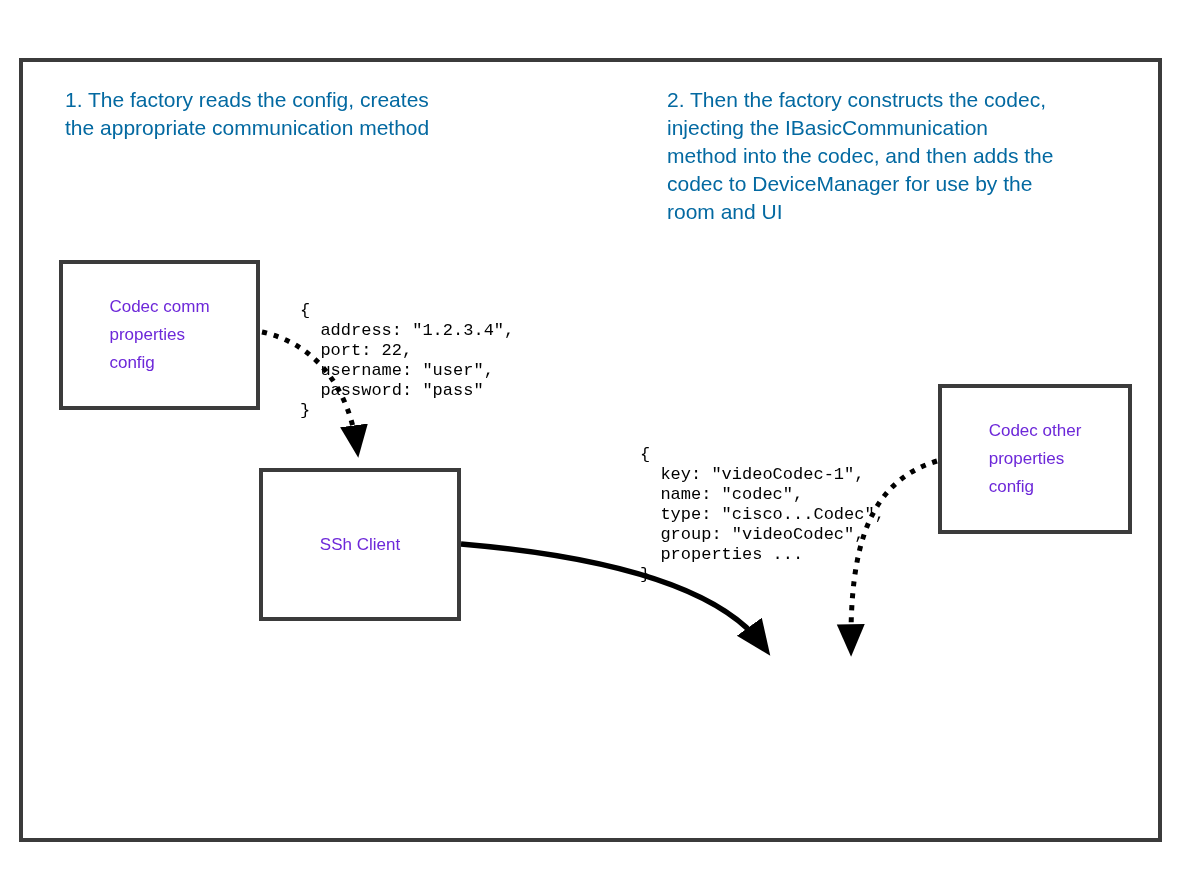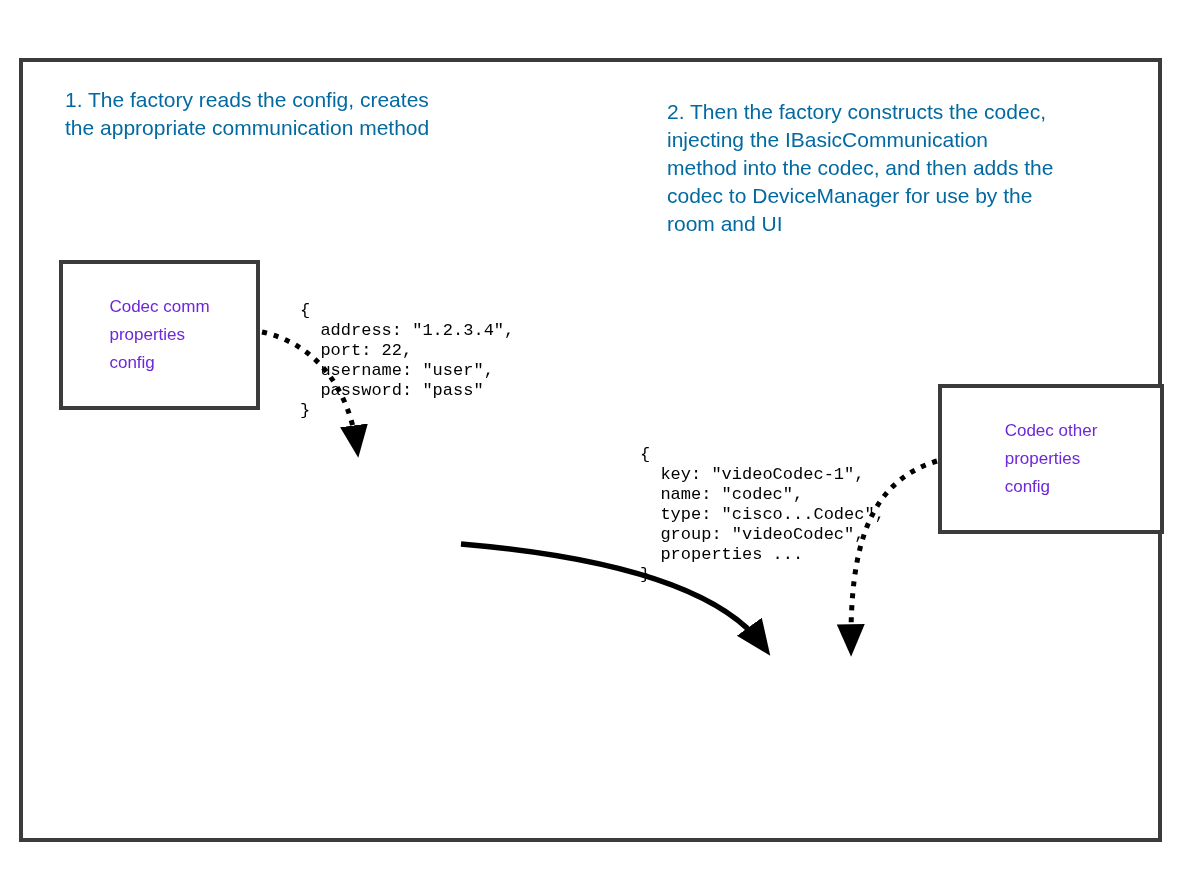--- a/index.html
+++ b/index.html
@@ -21,40 +21,40 @@
     background: transparent;
   }
   .note {
     position: absolute;
     font-size: 21px;
     line-height: 28px;
     white-space: pre;
     color: #0369a1;
   }
   .note-step1 { left: 65px;  top: 86px;  }
-  .note-step2 { left: 667px; top: 86px; margin-top: 12px;  }
+  .note-step2 { left: 667px; top: 86px;  }
   .note-endpoint { left: 943px; top: 684px; }
   .node {
     position: absolute;
     box-sizing: border-box;
     border: 4px solid #3b3b3b;
     background: #ffffff;
     display: flex;
     align-items: center;
     justify-content: center;
   }
   .node .node-label {
     font-size: 17px;
     line-height: 28px;
     white-space: pre;
     color: #6d28d9;
   }
   .node-codec-comm  { left: 59px;  top: 260px; width: 201px; height: 150px; }
   .node-ssh-client  { left: 259px; top: 468px; width: 202px; height: 153px; }
-  .node-codec-other { left: 938px; top: 384px; width: 226px; height: 150px; }
+  .node-codec-other { left: 938px; top: 384px; width: 194px; height: 150px; }
   .node-cisco-codec { left: 708px; top: 663px; width: 203px; height: 151px; }
   .snippet {
     position: absolute;
     margin: 0;
     font-family: "Liberation Mono", "DejaVu Sans Mono", monospace;
     font-size: 17px;
     line-height: 20px;
     white-space: pre;
     color: #000000;
     background: transparent;
@@ -97,20 +97,23 @@
 method into the codec, and then adds the
 codec to DeviceManager for use by the
 room and UI</div>
 
   <div class="node node-codec-comm">
     <div class="node-label">Codec comm
 properties
 config</div>
   </div>
 
+  <div class="node node-ssh-client">
+    <div class="node-label">SSh Client</div>
+  </div>
 
   <div class="node node-codec-other">
     <div class="node-label">Codec other
 properties
 config</div>
   </div>
 
 
   <pre class="snippet snippet-comm">{
   address: "1.2.3.4",

